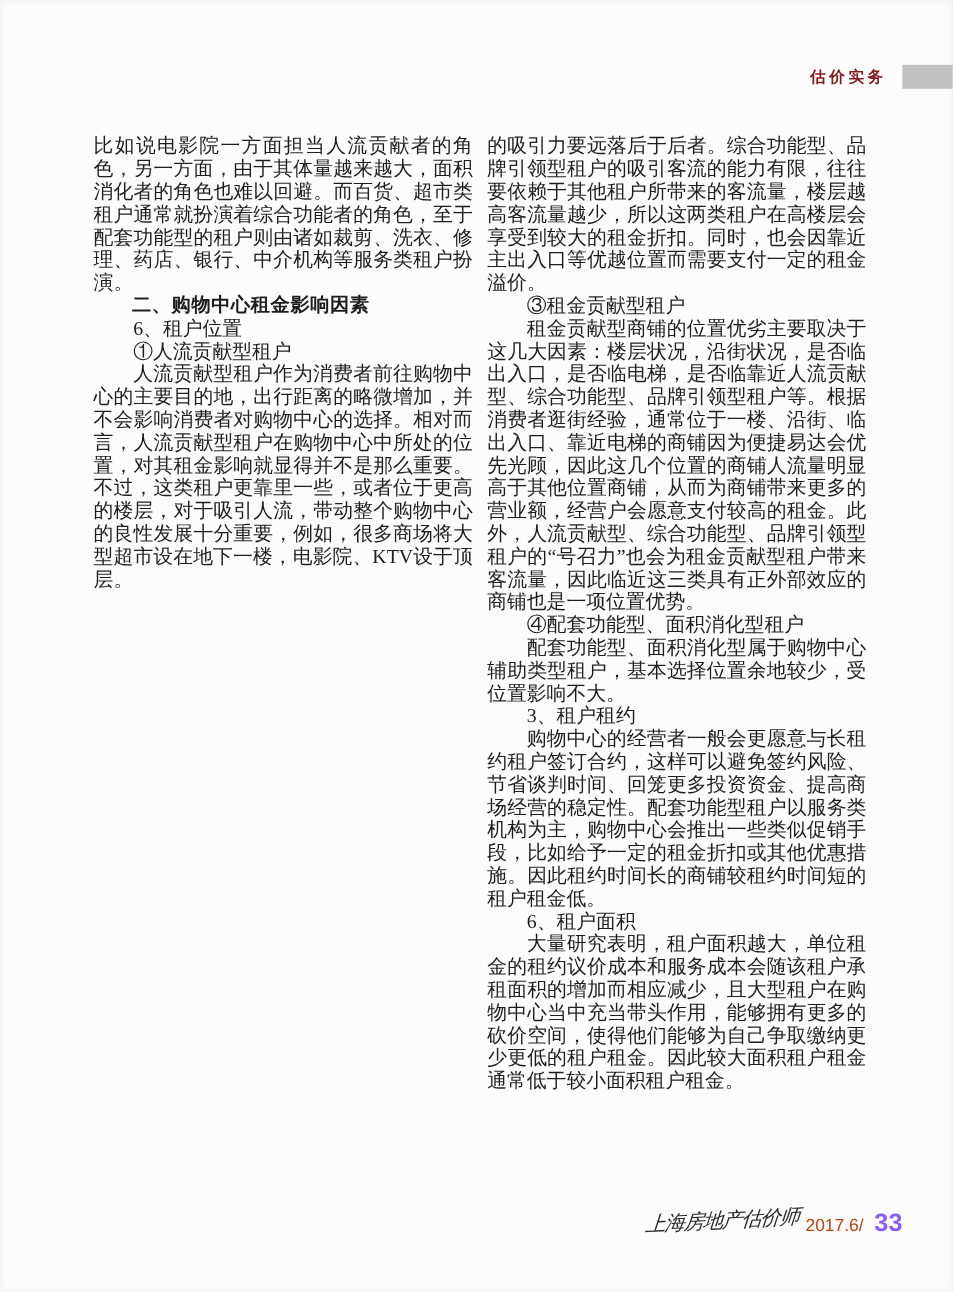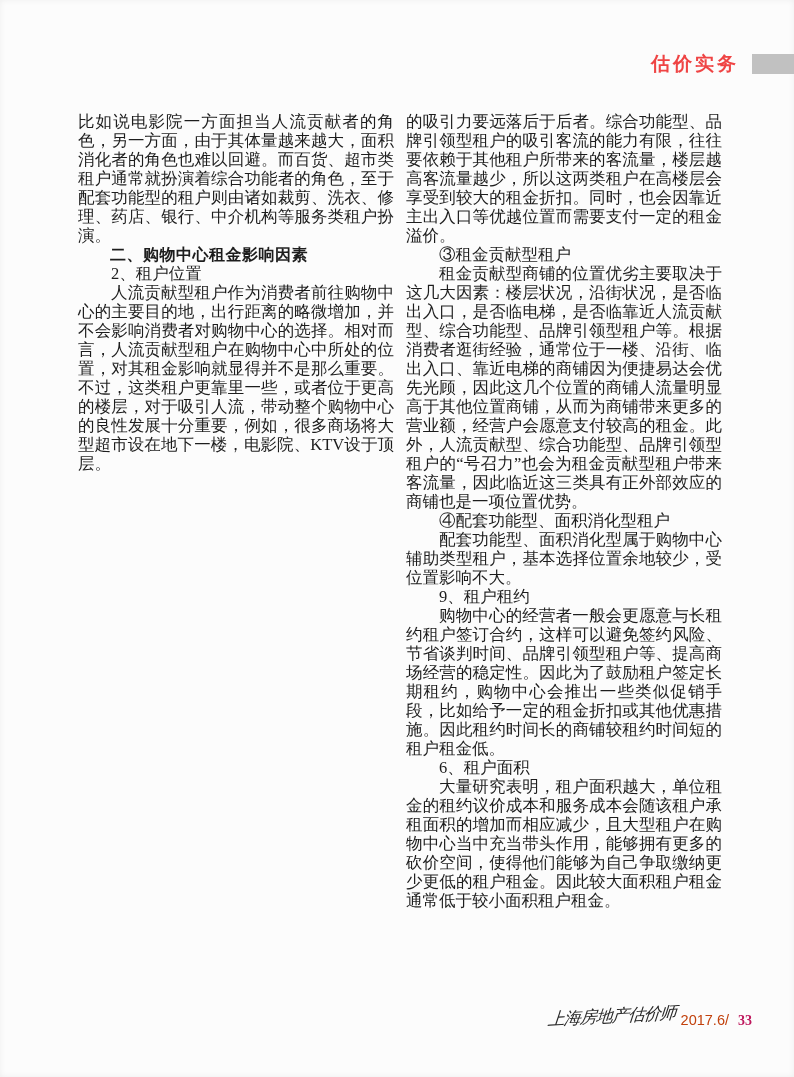--- a/index.html
+++ b/index.html
@@ -16,23 +16,23 @@
     box-shadow:inset 0 0 6px rgba(0,0,0,0.06);
   }
   
   .page-header{
     position:absolute;top:53px;left:0;right:0;
     display:flex;justify-content:flex-end;align-items:center;
   }
   .header-title{
     font-family:"Liberation Sans","DejaVu Sans",sans-serif;
     font-weight:600;
-    font-size:19px;
+    font-size:13px;
     letter-spacing:3px;
-    color:#ef4444;
+    color:#7f1d1d;
     line-height:22px;
   }
   .header-block{
     width:42px;height:20px;
     margin-left:13px;
     background:var(--accent-gray,#c1c1c1);
   }
   
   .main{
     position:absolute;left:78px;top:112px;
@@ -70,52 +70,53 @@
     transform-origin:bottom left;
     color:#2a2a2a;
     margin-right:6px;
   }
   .footer-issue{
     font-family:"Liberation Sans","DejaVu Sans",sans-serif;
     font-size:14.5px;
     color:#c2410c;
   }
   .footer-page{
-    font-family:Liberation Serif, serif;
+    font-family:Liberation Sans, sans-serif;
     font-weight:bold;
-    font-size:14px;
+    font-size:21px;
     margin-left:9px;
-    color:#be185d;
+    color:#8b5cf6;
   }
 </style>
 </head>
 <body>
 
 <div class="page">
 
   <div class="page-header">
     <span class="header-title">估价实务</span>
     <span class="header-block"></span>
   </div>
 
   <div class="main">
     <div class="col">
         <p class="cont">比如说电影院一方面担当人流贡献者的角色，另一方面，由于其体量越来越大，面积消化者的角色也难以回避。而百货、超市类租户通常就扮演着综合功能者的角色，至于配套功能型的租户则由诸如裁剪、洗衣、修理、药店、银行、中介机构等服务类租户扮演。</p>
         <p class="section">二、购物中心租金影响因素</p>
-        <p class="sub">2、租户位置</p>
+        <p class="sub">6、租户位置</p>
+        <p class="sub">①人流贡献型租户</p>
         <p class="para">人流贡献型租户作为消费者前往购物中心的主要目的地，出行距离的略微增加，并不会影响消费者对购物中心的选择。相对而言，人流贡献型租户在购物中心中所处的位置，对其租金影响就显得并不是那么重要。不过，这类租户更靠里一些，或者位于更高的楼层，对于吸引人流，带动整个购物中心的良性发展十分重要，例如，很多商场将大型超市设在地下一楼，电影院、KTV设于顶层。</p>
       </div>
     <div class="col">
         <p class="cont">的吸引力要远落后于后者。综合功能型、品牌引领型租户的吸引客流的能力有限，往往要依赖于其他租户所带来的客流量，楼层越高客流量越少，所以这两类租户在高楼层会享受到较大的租金折扣。同时，也会因靠近主出入口等优越位置而需要支付一定的租金溢价。</p>
         <p class="sub">③租金贡献型租户</p>
         <p class="para">租金贡献型商铺的位置优劣主要取决于这几大因素：楼层状况，沿街状况，是否临出入口，是否临电梯，是否临靠近人流贡献型、综合功能型、品牌引领型租户等。根据消费者逛街经验，通常位于一楼、沿街、临出入口、靠近电梯的商铺因为便捷易达会优先光顾，因此这几个位置的商铺人流量明显高于其他位置商铺，从而为商铺带来更多的营业额，经营户会愿意支付较高的租金。此外，人流贡献型、综合功能型、品牌引领型租户的“号召力”也会为租金贡献型租户带来客流量，因此临近这三类具有正外部效应的商铺也是一项位置优势。</p>
         <p class="sub">④配套功能型、面积消化型租户</p>
         <p class="para">配套功能型、面积消化型属于购物中心辅助类型租户，基本选择位置余地较少，受位置影响不大。</p>
-        <p class="sub">9、租户租约</p>
-        <p class="para">购物中心的经营者一般会更愿意与长租约租户签订合约，这样可以避免签约风险、节省谈判时间、品牌引领型租户等、提高商场经营的稳定性。因此为了鼓励租户签定长期租约，购物中心会推出一些类似促销手段，比如给予一定的租金折扣或其他优惠措施。因此租约时间长的商铺较租约时间短的租户租金低。</p>
+        <p class="sub">3、租户租约</p>
+        <p class="para">购物中心的经营者一般会更愿意与长租约租户签订合约，这样可以避免签约风险、节省谈判时间、回笼更多投资资金、提高商场经营的稳定性。配套功能型租户以服务类机构为主，购物中心会推出一些类似促销手段，比如给予一定的租金折扣或其他优惠措施。因此租约时间长的商铺较租约时间短的租户租金低。</p>
         <p class="sub">6、租户面积</p>
         <p class="para">大量研究表明，租户面积越大，单位租金的租约议价成本和服务成本会随该租户承租面积的增加而相应减少，且大型租户在购物中心当中充当带头作用，能够拥有更多的砍价空间，使得他们能够为自己争取缴纳更少更低的租户租金。因此较大面积租户租金通常低于较小面积租户租金。</p>
       </div>
   </div>
 
   <div class="page-footer">
     <span class="journal-logo">上海房地产估价师</span>
     <span class="footer-issue">2017.6/</span>
     <span class="footer-page">33</span>
   </div>

